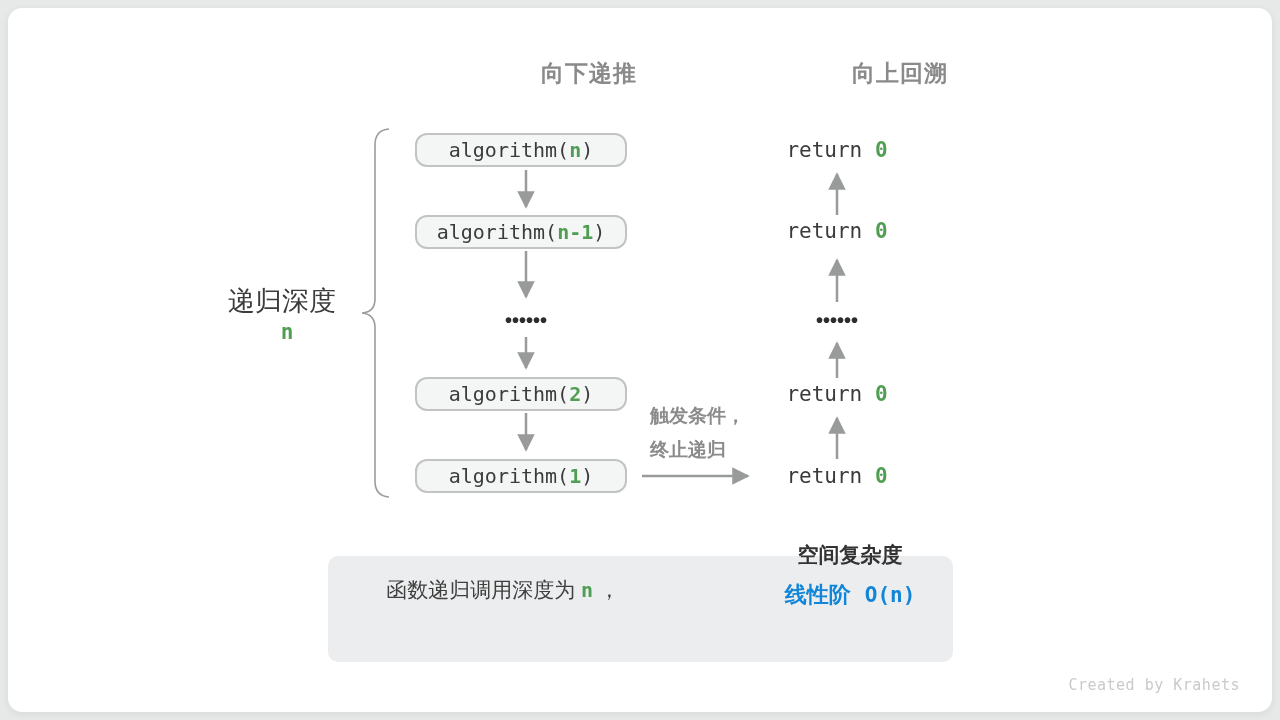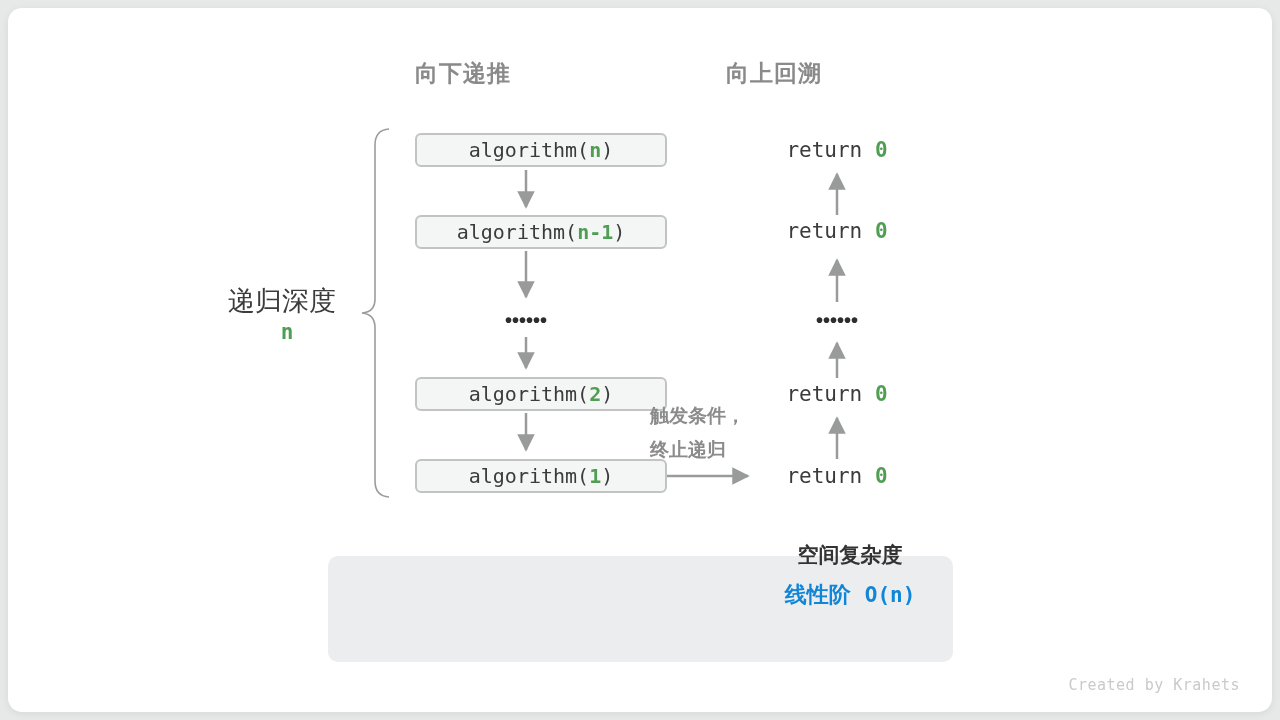--- a/index.html
+++ b/index.html
@@ -11,31 +11,31 @@
     overflow:hidden;
   }
   .card {
     position:absolute; left:8px; top:8px; width:1264px; height:704px;
     background:#ffffff; border-radius:14px;
     box-shadow:0 2px 8px rgba(0,0,0,0.07);
   }
   svg.overlay { position:absolute; left:0; top:0; width:1280px; height:720px; pointer-events:none; }
 
   .col-title {
-    position:absolute; width:222px; text-align:left;
+    position:absolute; width:222px; text-align:right;
     font-size:23px; font-weight:bold; color:#8a8a8a; letter-spacing:1px;
   }
   #title-down { left:415px; top:58px; }
   #title-up   { left:726px; top:58px; }
 
   .mono { font-family:"DejaVu Sans Mono", monospace; }
 
   .code-box {
-    position:absolute; left:415px; width:252px; height:34px;
-    background:#f4f5f5; border:2px solid #c2c4c4; border-radius:6px;
+    position:absolute; left:415px; width:212px; height:34px;
+    background:#f4f5f5; border:2px solid #c2c4c4; border-radius:12px;
     display:flex; align-items:center; justify-content:center;
     font-family:"DejaVu Sans Mono", monospace; font-size:20px; color:#3b3b3b;
   }
   .arg { color:#509e53; font-weight:bold; }
 
   .return-row {
     position:absolute; left:726px; width:222px; height:34px;
     display:flex; align-items:center; justify-content:center;
     font-family:"DejaVu Sans Mono", monospace; font-size:21px; color:#3b3b3b;
     white-space:pre;
@@ -151,19 +151,20 @@
 </div>
 <div class="return-row" style="top:459px">
   <span>return </span><span class="arg">0</span>
 </div>
 
 <div class="note-line" style="top:403px">触发条件，</div>
 <div class="note-line" style="top:437px">终止递归</div>
 
 <div class="summary-box"></div>
 <div class="sum-left">
+  <div><span>函数递归调用深度为 </span><span class="mono arg">n</span><span> ，</span></div>
 </div>
 <div class="sum-right">
   <div class="result-title">空间复杂度</div>
   <div class="result-line"><span>线性阶 </span><span class="mono"><span>O(</span><span>n</span><span>)</span></span></div>
 </div>
 
 <div class="credit">Created by Krahets</div>
 
 </body></html>

